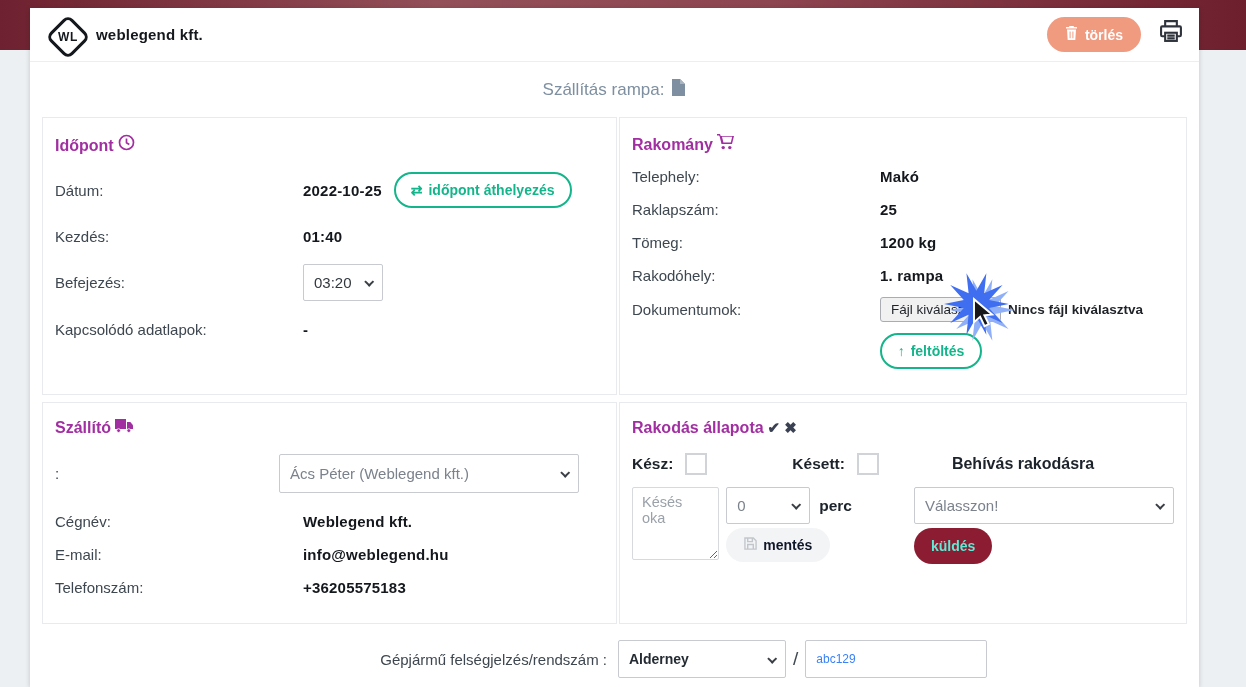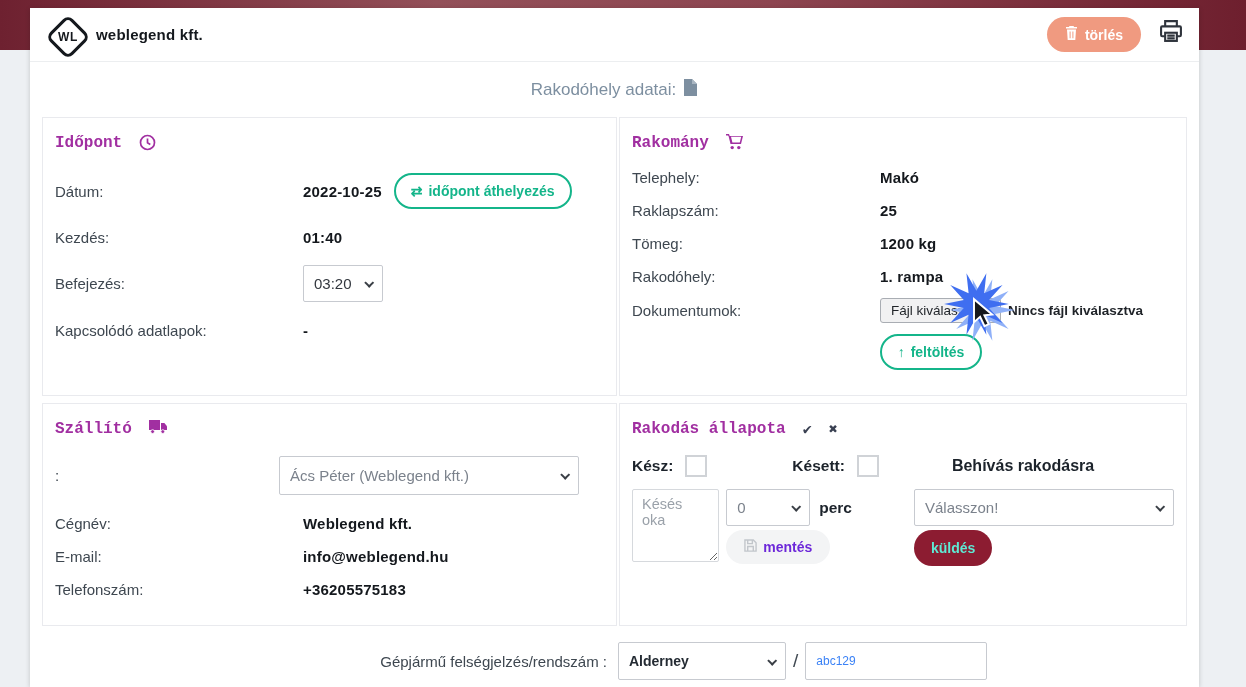--- a/index.html
+++ b/index.html
@@ -41,21 +41,21 @@
     text-align:center; color:#7d8fa0; font-size:17px; padding:17px 0 16px;
     display:flex; align-items:center; justify-content:center; gap:7px;
   }
   
   .grid {
     display:grid; grid-template-columns:575px 568px; gap:7px 2px; margin:0 12px;
   }
   .panel { border:1px solid #e9eaee; padding:12px 12px 14px; background:#fff; }
   .panel-title {
     color:#a12fa1; font-weight:bold; font-size:16px; margin:4px 0 6px;
-    display:flex; align-items:flex-start; gap:17px;font-family:Liberation Mono, monospace;
+    display:flex; align-items:flex-end; gap:4px;
   }
   .row { display:flex; align-items:center; margin:17px 0; font-size:15px; color:#3e4750; min-height:22px;}
   .row.tight { margin:11px 0; }
   .lbl { flex:0 0 248px; }
   .val { font-weight:bold; color:#14181d; letter-spacing:.2px; }
   .dash { font-weight:bold; color:#14181d; }
   
   .sel {
     border:1px solid #c7cad0; background:#fff; border-radius:2px;
     display:inline-flex; align-items:center; padding:0 10px; height:37px;
@@ -73,21 +73,21 @@
     border:2px solid #14b58a; color:#14b58a; background:#fff; border-radius:20px;
     padding:8px 15px; font-weight:bold; font-size:14px; cursor:pointer;
     display:inline-flex; align-items:center; gap:6px; font-family:inherit;
   }
   .btn-maroon {
     background:#8c1c31; color:#5eead4; border:none; border-radius:19px;
     padding:10px 17px; font-weight:bold; font-size:14px; cursor:pointer;
     display:inline-flex; align-items:center; gap:6px; font-family:inherit;
   }
   .btn-disabled {
-    background:#f3f4f5; color:#6d28d9; border:none; border-radius:19px;
+    background:#f3f4f5; color:#0f172a; border:none; border-radius:19px;
     padding:9px 17px; font-weight:bold; font-size:14px;
     display:inline-flex; align-items:center; gap:6px; font-family:inherit;
   }
   
   .file-btn {
     border:1px solid #a9adb3; background:#f1f1f2; border-radius:3px;
     padding:4px 10px; font-size:13.5px; color:#1f2328; cursor:pointer; font-family:inherit;
   }
   .file-status { font-size:13.5px; color:#1f2328; margin-left:7px;font-weight:bold; }
   
@@ -139,21 +139,21 @@
           <path d="M7 8V3.5h10V8"></path>
             <rect x="3.5" y="8" width="17" height="8.5" rx="1"></rect>
             <rect x="7" y="13.5" width="10" height="7" fill="#fff"></rect>
             <path d="M8.8 16h6.4M8.8 18.3h6.4"></path>
         </svg>
       </span>
     </div>
   </div>
 
   <div class="page-title">
-    <span>Rakodóhely adatai:</span>
+    <span>Szállítás rampa:</span>
     <span>
       <svg width="15" height="17" viewBox="0 0 15 17">
           <path fill="#7d8fa0" d="M1 0h8l5 5v12H1z"></path>
           <path fill="#a9b6c2" d="M9 0l5 5H9z"></path>
         </svg>
     </span>
   </div>
 
   <div class="grid">
 

